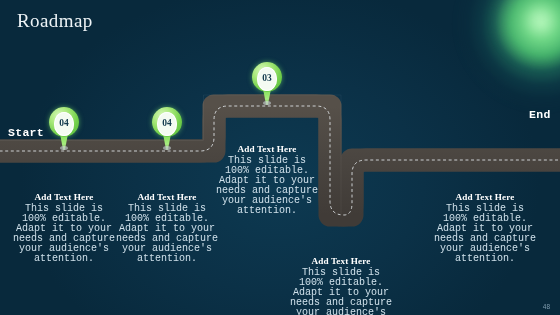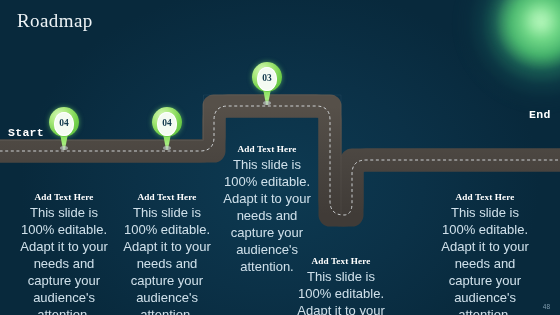--- a/index.html
+++ b/index.html
@@ -93,22 +93,22 @@
   
   .tblock{
     position:absolute;width:104px;text-align:center;margin-top:20px;
   }
   .tblock .hd{
     font-family:"Liberation Serif",serif;
     font-weight:700;font-size:9.2px;color:#ffffff;
     margin-bottom:2px;letter-spacing:.1px;
   }
   .tblock .bd{
-    font-family:Liberation Sans, sans-serif;
-    font-size:13px;line-height:17px;color:#cfe0ea;
+    font-family:Liberation Mono, monospace;
+    font-size:10px;line-height:10px;color:#cfe0ea;
   }
 
   .pageno{
     position:absolute;right:10px;bottom:5px;
     font-size:6.5px;color:#7e9bae;font-family:"Liberation Sans",sans-serif;
   }
 </style>
 </head>
 <body>
 

